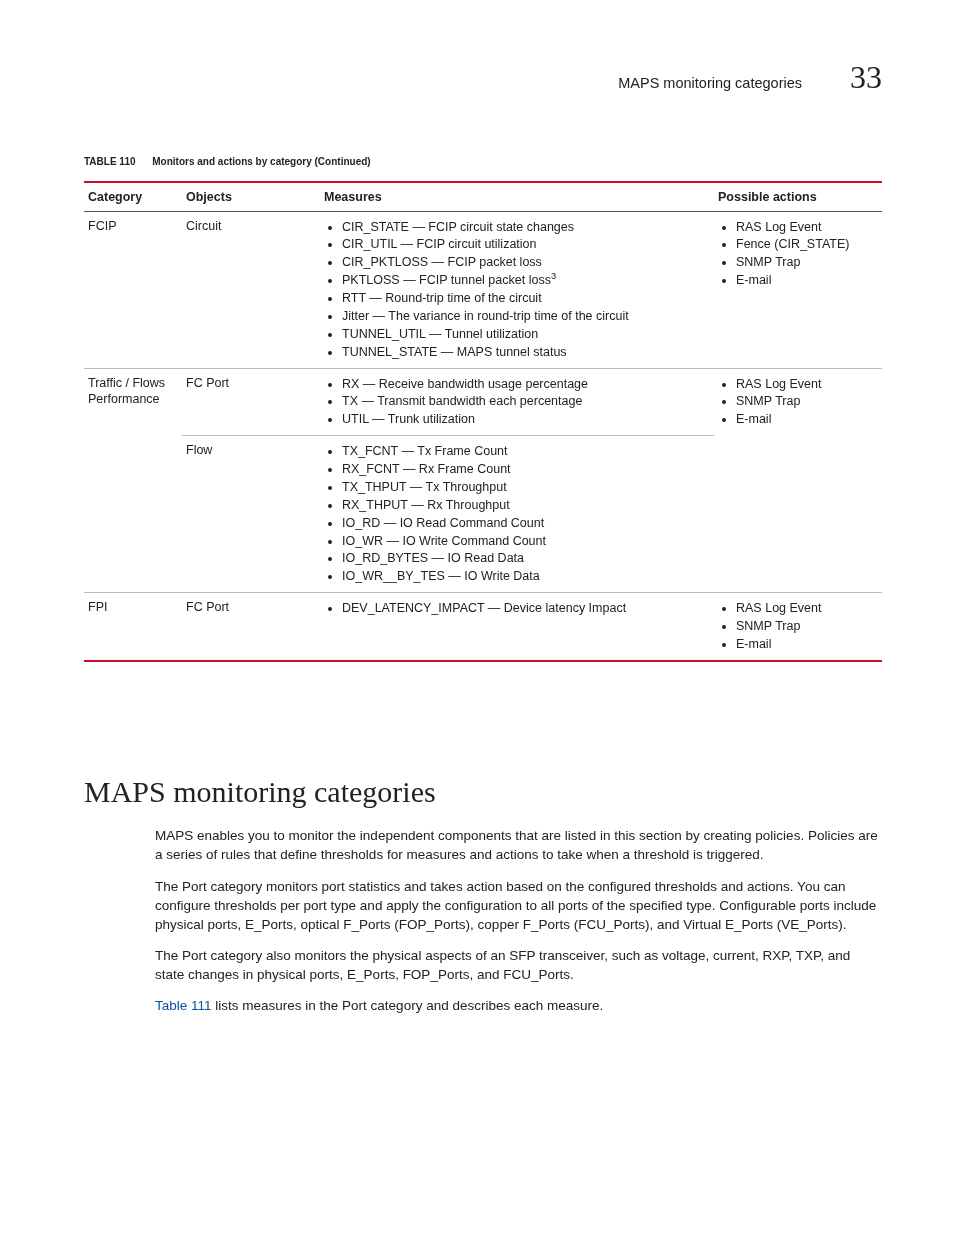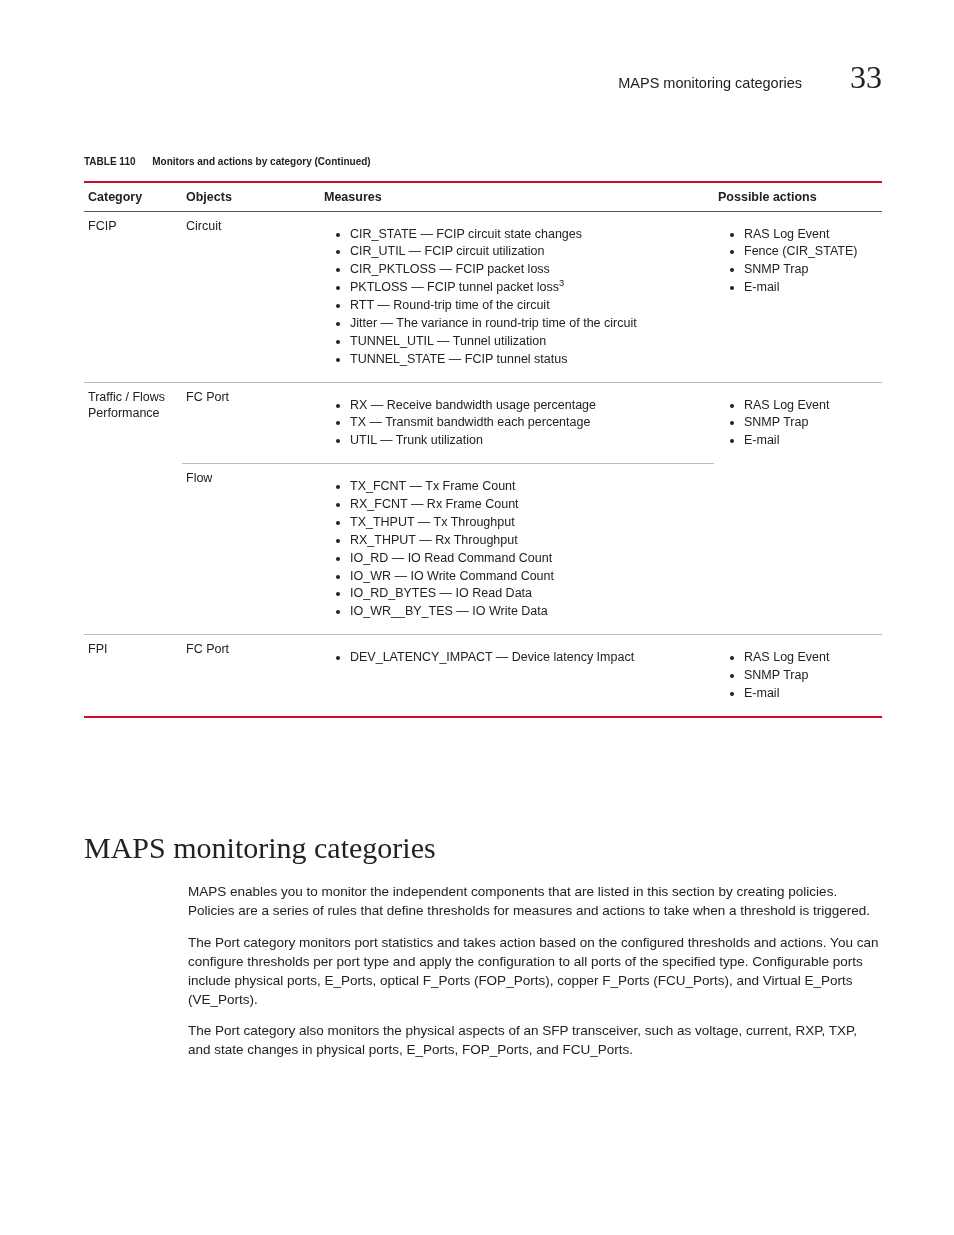--- a/index.html
+++ b/index.html
@@ -40,30 +40,30 @@
     vertical-align: top;
   }
   table.mon td {
     padding: 6px 4px;
     vertical-align: top;
     border-top: 1px solid #bbb;
   }
   .col-cat { width: 90px; }
   .col-obj { width: 130px; }
   .col-act { width: 160px; }
-  ul.b { margin: 8px; padding-left: 18px; }
+  ul.b { margin: 0; padding-left: 18px; }
   ul.b li { margin: 1px 0; }
   .sup { font-size: 0.75em; vertical-align: super; line-height: 0; }
   h1.section {
     font-family: Georgia, "Times New Roman", serif;
     font-weight: normal;
     font-size: 30px;
     margin: 110px 0 14px 0;
   }
-  .body-indent { margin-left: 104px; }
+  .body-indent { margin-left: 71px; }
   .body-indent p { margin: 0 0 12px 0; font-size: 13.5px; line-height: 1.42; }
   h2.sub {
     font-family: Georgia, "Times New Roman", serif;
     font-weight: normal;
     font-size: 21px;
     margin: 30px 0 10px 0;
   }
   .xref { color: #0b53a0; }
 </style>
 </head>
@@ -94,21 +94,21 @@
         <td>Circuit</td>
         <td>
           <ul class="b">
             <li>CIR_STATE — FCIP circuit state changes</li>
             <li>CIR_UTIL — FCIP circuit utilization</li>
             <li>CIR_PKTLOSS — FCIP packet loss</li>
             <li>PKTLOSS — FCIP tunnel packet loss<span class="sup">3</span></li>
             <li>RTT — Round-trip time of the circuit</li>
             <li>Jitter — The variance in round-trip time of the circuit</li>
             <li>TUNNEL_UTIL — Tunnel utilization</li>
-            <li>TUNNEL_STATE — FCIP tunnel status</li>
+            <li>TUNNEL_STATE — MAPS tunnel status</li>
           </ul>
         </td>
         <td>
           <ul class="b">
             <li>RAS Log Event</li>
             <li>Fence (CIR_STATE)</li>
             <li>SNMP Trap</li>
             <li>E-mail</li>
           </ul>
         </td>
@@ -166,13 +166,16 @@
 </table>
 
 <h1 class="section">MAPS monitoring categories</h1>
 
 <div class="body-indent">
   <p>MAPS enables you to monitor the independent components that are listed in this section by creating policies. Policies are a series of rules that define thresholds for measures and actions to take when a threshold is triggered.</p>
 
 
   <p>The Port category monitors port statistics and takes action based on the configured thresholds and actions. You can configure thresholds per port type and apply the configuration to all ports of the specified type. Configurable ports include physical ports, E_Ports, optical F_Ports (FOP_Ports), copper F_Ports (FCU_Ports), and Virtual E_Ports (VE_Ports).</p>
   <p>The Port category also monitors the physical aspects of an SFP transceiver, such as voltage, current, RXP, TXP, and state changes in physical ports, E_Ports, FOP_Ports, and FCU_Ports.</p>
+  <p>
+    <span class="xref">Table 111</span><span> lists measures in the Port category and describes each measure.</span>
+  </p>
 </div>
 
 </body></html>

